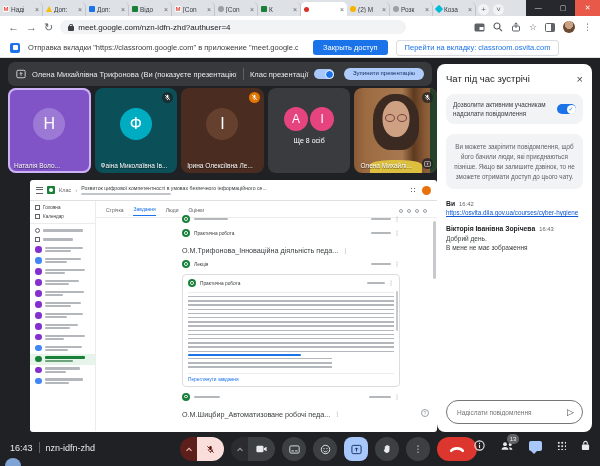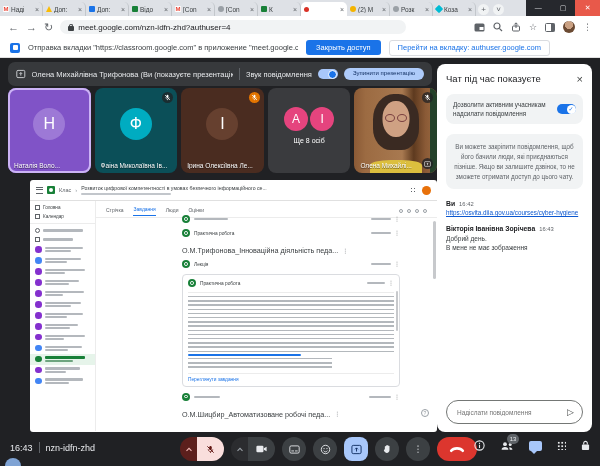--- a/index.html
+++ b/index.html
@@ -36,21 +36,21 @@
   .urlbox .lock:after{content:"";position:absolute;left:1px;top:0;width:4px;height:4px;border:1px solid #3c4043;border-bottom:none;border-radius:3px 3px 0 0;box-sizing:border-box;}
   .urltext{font-size:8px;color:#202124;white-space:nowrap;overflow:hidden;}
   .abar-icons{display:flex;align-items:center;gap:8px;margin-left:auto;}
   .abar-icons .ic{color:#5f6368;flex:none;}
   .avatar-sm{width:12px;height:12px;border-radius:50%;background:radial-gradient(circle at 50% 35%,#caa183 0 40%,#6b4a33 41% 100%);flex:none;}
   .notifbar{position:absolute;top:38px;left:0;right:0;height:20px;background:#fff;border-bottom:1px solid #e0e0e0;
       display:flex;align-items:center;gap:8px;padding:0 10px;box-sizing:border-box;}
   .notif-ic{width:10px;height:10px;background:#1a73e8;border-radius:2px;flex:none;position:relative;}
   .notif-ic:after{content:"";position:absolute;inset:2.5px;background:#fff;border-radius:1px;}
   .notif-text{font-size:7.5px;color:#3c4043;white-space:nowrap;overflow:hidden;max-width:270px;}
-  .btn-blue{background:#1a73e8;color:#fff;font-size:7.5px;padding:3px 10px;border-radius:3px;white-space:nowrap;}
+  .btn-blue{background:#1a73e8;color:#fff;font-size:7.5px;padding:3px 10px;border-radius:3px;white-space:nowrap;margin-left:7px;}
   .btn-outline{background:#fff;color:#1a73e8;font-size:7.5px;padding:2.5px 8px;border-radius:3px;border:1px solid #dadce0;white-space:nowrap;}
   
   .meet{position:absolute;top:58px;left:0;right:0;bottom:0;background:#202124;}
   .banner{position:absolute;top:4px;left:8px;width:424px;height:24px;background:#37393c;border-radius:7px;
       display:flex;align-items:center;gap:6px;padding:0 8px;box-sizing:border-box;color:#e8eaed;}
   .banner .ptext{font-size:7.5px;white-space:nowrap;overflow:hidden;max-width:205px;}
   .banner .vdiv{width:1px;height:12px;background:#5f6368;flex:none;}
   .banner .audio{font-size:7.5px;white-space:nowrap;}
   .toggle-sm{width:20px;height:10px;border-radius:5px;background:#a8c7fa;position:relative;flex:none;}
   .toggle-sm:after{content:"";position:absolute;right:0.5px;top:0.5px;width:9px;height:9px;border-radius:50%;background:#1a73e8;border:1px solid #fff;box-sizing:border-box;}
@@ -289,33 +289,33 @@
         </svg>
       <span class="avatar-sm"></span>
       <span class="ic" style="font-size:9px;">⋮</span>
     </div>
   </div>
 
   <div class="notifbar">
     <span class="notif-ic"></span>
     <span class="notif-text">Отправка вкладки "https://classroom.google.com" в приложение "meet.google.com"...</span>
     <button class="btn-blue" style="border:none;">Закрыть доступ</button>
-    <button class="btn-outline">Перейти на вкладку: authuser.google.com</button>
+    <button class="btn-outline">Перейти на вкладку: classroom.osvita.com</button>
   </div>
 
   <div class="meet">
 
     <div class="banner">
       <svg width="10" height="10" viewBox="0 0 12 12">
           <rect x="1" y="1.5" width="10" height="9" rx="1.5" fill="none" stroke="#e8eaed"></rect>
           <path d="M6 8V4.4M4.4 5.8L6 4.2l1.6 1.6" stroke="#e8eaed" fill="none"></path>
         </svg>
       <span class="ptext">Олена Михайлівна Трифонова (Ви (показуєте презентацію))</span>
       <span class="vdiv"></span>
-      <span class="audio">Звук повідомлення</span>
+      <span class="audio">Клас презентації</span>
       <span class="toggle-sm"></span>
       <button class="stop-btn" style="border:none;font-family:inherit;">Зупинити презентацію</button>
     </div>
 
     <div class="tiles">
       <div class="tile t-purple speaking">
         <div class="init-circle c-purple">Н</div>
         <div class="tile-name">Наталія Воло...</div>
       </div>
       <div class="tile t-teal">
@@ -575,21 +575,21 @@
             </div>
           </div>
           <div class="main-scroll"></div>
           <div class="gc-help">?</div>
         </div>
       </div>
     </div>
 
     <div class="chat">
       <div class="chat-head">
-        <span class="chat-title">Чат під час показуєте</span>
+        <span class="chat-title">Чат під час зустрічі</span>
         <span class="chat-x">×</span>
       </div>
       <div class="allow-card">
         <span class="allow-lbl">Дозволити активним учасникам надсилати повідомлення</span>
         <span class="toggle-chk"></span>
       </div>
       <div class="info-box">Ви можете закріпити повідомлення, щоб його бачили люди, які приєднаються пізніше. Якщо ви залишите дзвінок, то не зможете отримати доступ до цього чату.</div>
       <div class="msgs">
         <div class="msg">
           <div class="msg-head">

